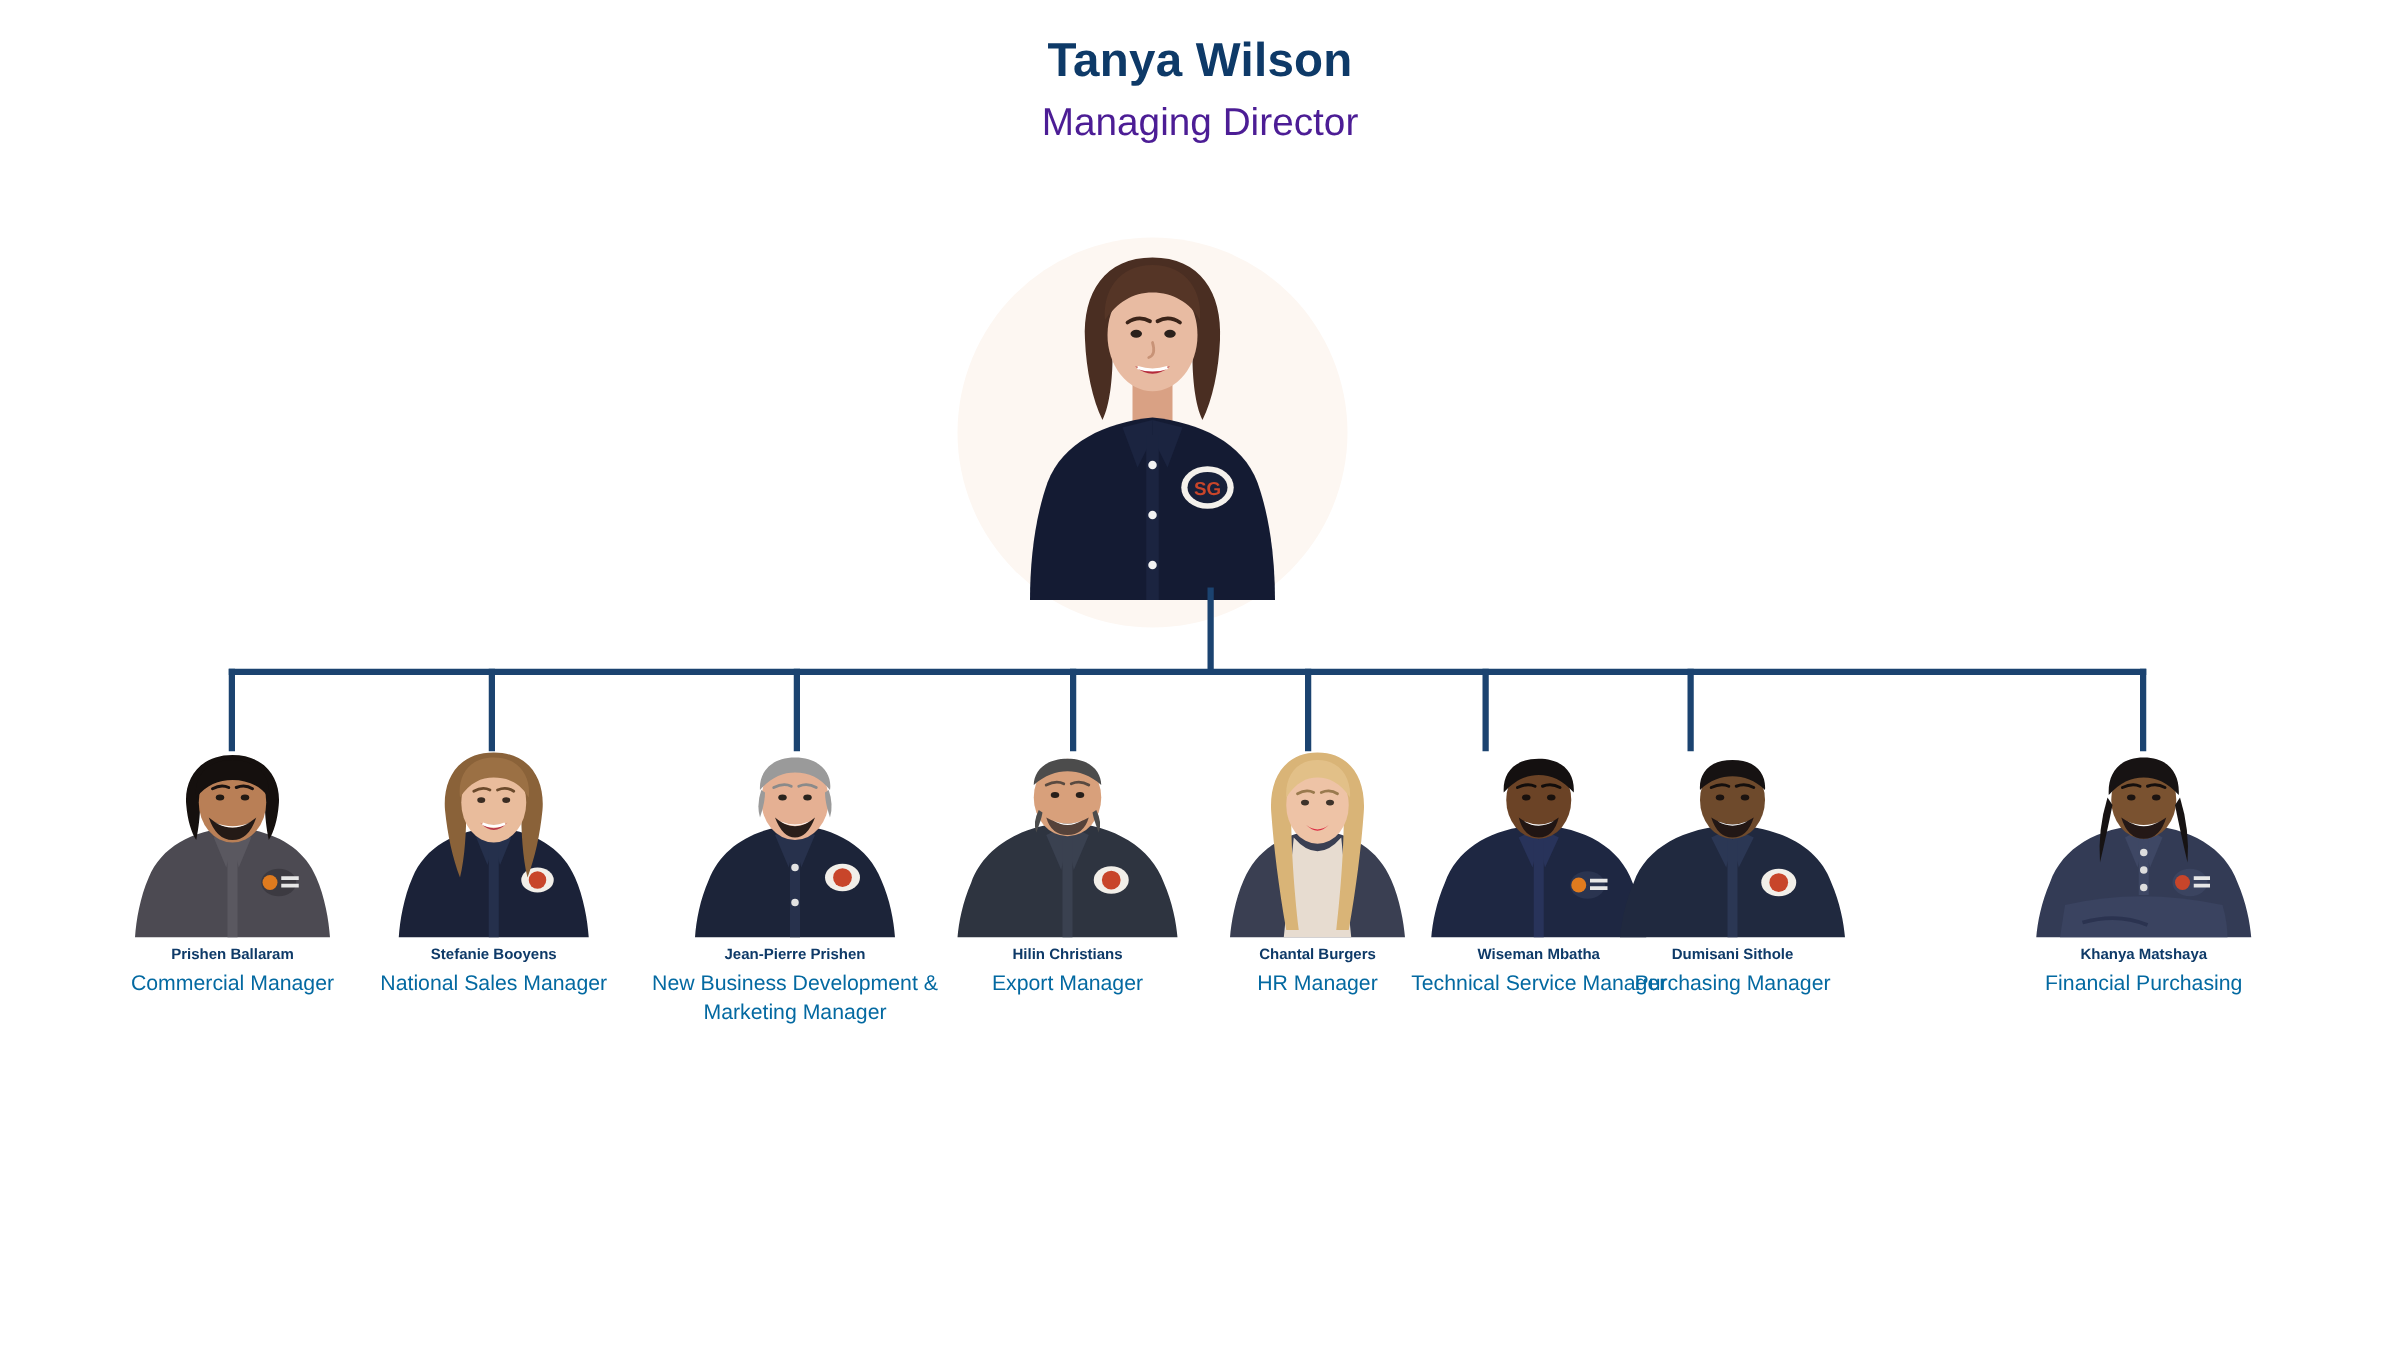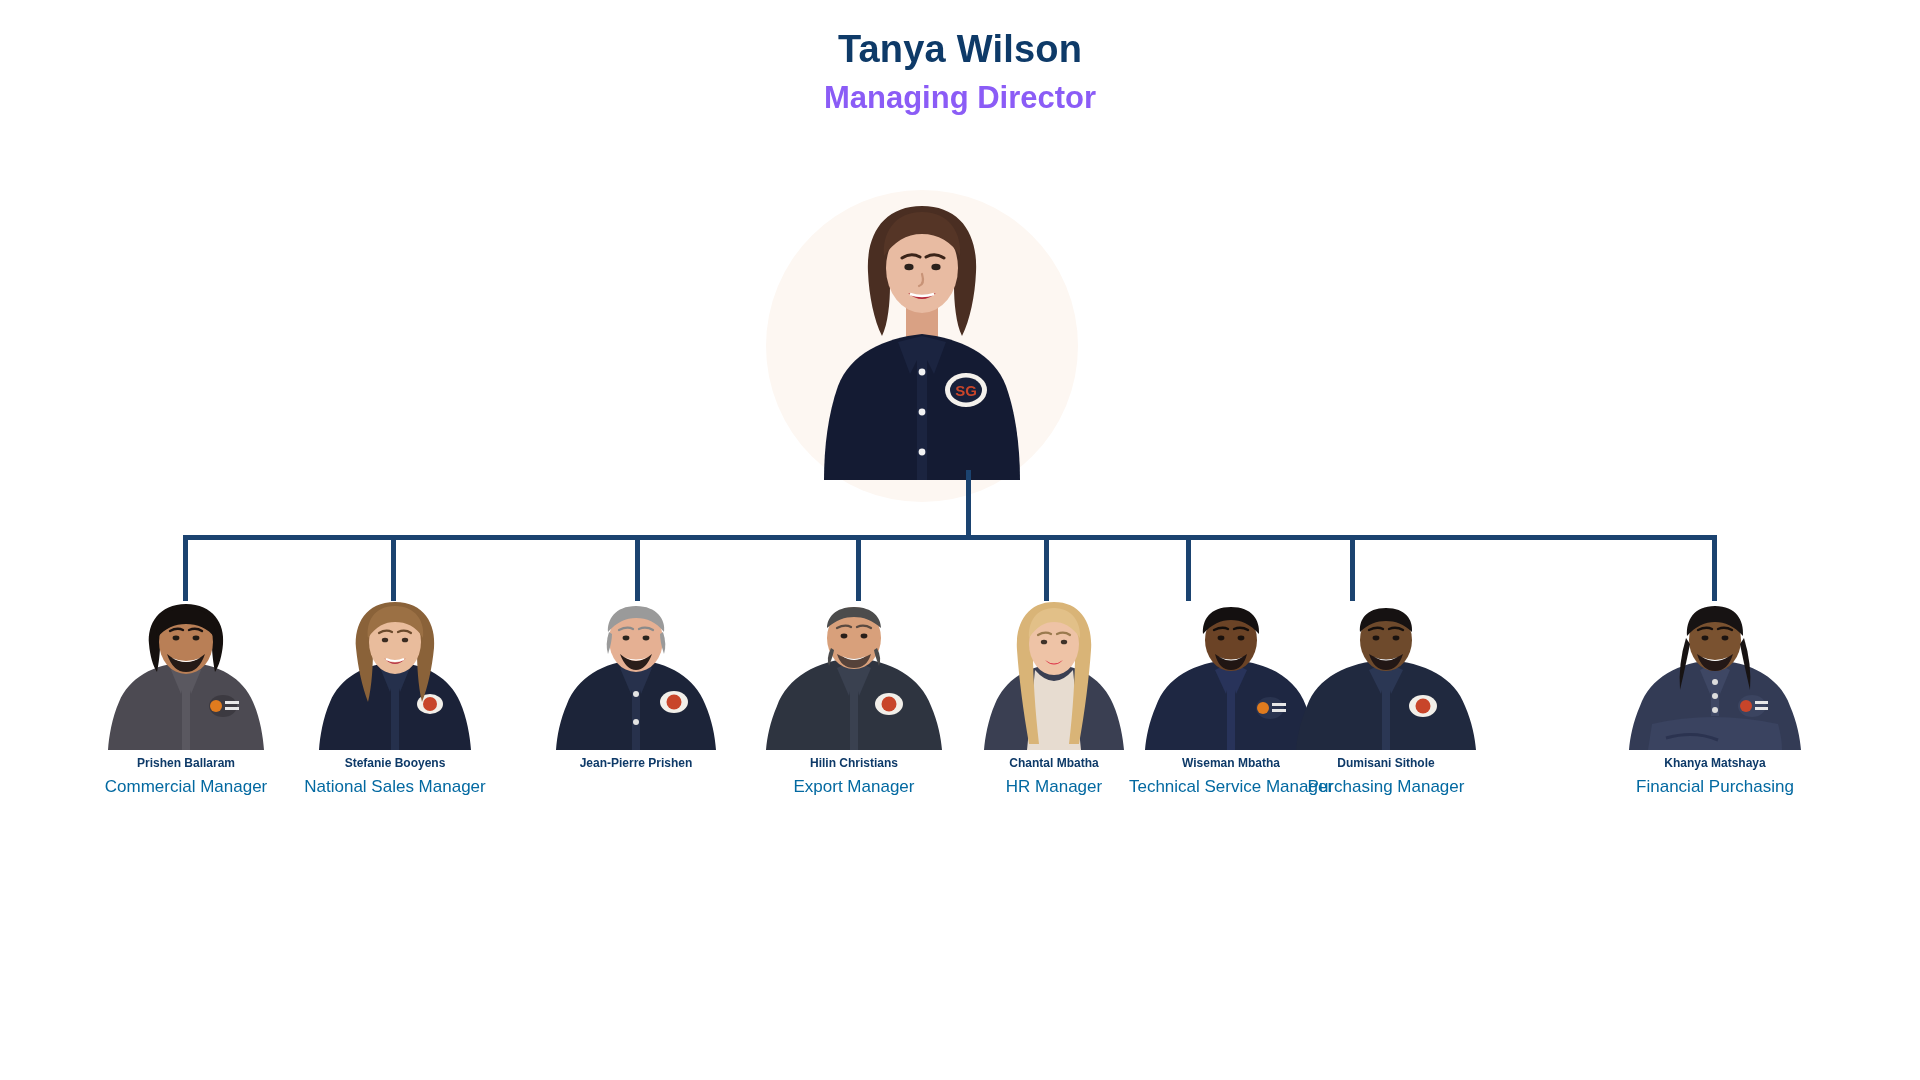--- a/index.html
+++ b/index.html
@@ -33,22 +33,22 @@
   }
   .root-name {
     font-size: 38px;
     font-weight: 700;
     letter-spacing: 0.2px;
     color: #0E3A68;
     line-height: 1.15;
   }
   .root-title {
     font-size: 31px;
-    font-weight: 700;
-    color: #8b5cf6;
+    font-weight: 400;
+    color: #4c1d95;
     line-height: 1.3;
     margin-top: 6px;
   }
 
   
   .root-photo-wrap {
     position: absolute;
     left: 766px;
     top: 190px;
     width: 312px;
@@ -279,20 +279,21 @@
         <path d="M142 34 q 4 12 1 22 q -4 -12 -4 -20 Z" fill="#9A9A9A"></path>
         <ellipse cx="105" cy="40" rx="3.4" ry="2.4" fill="#2A241E"></ellipse>
         <ellipse cx="125" cy="40" rx="3.4" ry="2.4" fill="#2A241E"></ellipse>
         <path d="M98 32 q 8 -4 14 -1" stroke="#8A8A8A" stroke-width="2.3" fill="none" stroke-linecap="round"></path>
         <path d="M118 31 q 7 -3 14 1" stroke="#8A8A8A" stroke-width="2.3" fill="none" stroke-linecap="round"></path>
         <path d="M99 56 q 16 14 32 0 q -6 16 -16 16 q -10 0 -16 -16 Z" fill="#2A1E1A"></path>
         <path d="M103 59 q 12 7 24 0 q -12 5 -24 0 Z" fill="#FFFFFF"></path>
       </svg>
     </div>
     <div class="person-name">Jean-Pierre Prishen</div>
+    <div class="person-role">New Business Development &amp; Marketing Manager</div>
   </div>
 
   <div class="person" style="left:739px">
     <div class="person-photo">
       <svg viewBox="0 0 230 152" role="img" aria-label="portrait">
         <path d="M115 60 C 78 62, 48 80, 38 108 C 31 124, 28 140, 27 152 L 203 152
                  C 202 140, 199 124, 192 108 C 182 80, 152 62, 115 60 Z" fill="#2E3440"></path>
         <path d="M115 62 L 98 70 L 110 98 L 115 74 Z" fill="#3A4150"></path>
         <path d="M115 62 L 132 70 L 120 98 L 115 74 Z" fill="#3A4150"></path>
         <rect x="111" y="72" width="8" height="80" fill="#3A4150"></rect>
@@ -329,21 +330,21 @@
         <ellipse cx="115" cy="46" rx="25" ry="31" fill="#EEC3A6"></ellipse>
         <path d="M115 10 C 97 10, 89 24, 90 40 C 98 28, 106 24, 115 24
                  C 124 24, 133 28, 141 40 C 142 24, 133 10, 115 10 Z" fill="#E2C088"></path>
         <ellipse cx="105" cy="44" rx="3.2" ry="2.3" fill="#3E332A"></ellipse>
         <ellipse cx="125" cy="44" rx="3.2" ry="2.3" fill="#3E332A"></ellipse>
         <path d="M99 37 q 7 -4 13 -1" stroke="#9A7A4E" stroke-width="2.2" fill="none" stroke-linecap="round"></path>
         <path d="M118 36 q 7 -3 13 1" stroke="#9A7A4E" stroke-width="2.2" fill="none" stroke-linecap="round"></path>
         <path d="M106 62 q 9 7 18 0 q -9 9 -18 0 Z" fill="#DC2A42"></path>
       </svg>
     </div>
-    <div class="person-name">Chantal Mbatha</div>
+    <div class="person-name">Chantal Burgers</div>
     <div class="person-role">HR Manager</div>
   </div>
 
   <div class="person" style="left:1116px">
     <div class="person-photo">
       <svg viewBox="0 0 230 152" role="img" aria-label="portrait">
         <path d="M115 62 C 78 64, 50 80, 40 108 C 33 124, 30 140, 29 152 L 201 152
                  C 200 140, 197 124, 190 108 C 180 80, 152 64, 115 62 Z" fill="#1E2742"></path>
         <path d="M115 64 L 99 72 L 110 96 L 115 76 Z" fill="#28335A"></path>
         <path d="M115 64 L 131 72 L 120 96 L 115 76 Z" fill="#28335A"></path>

